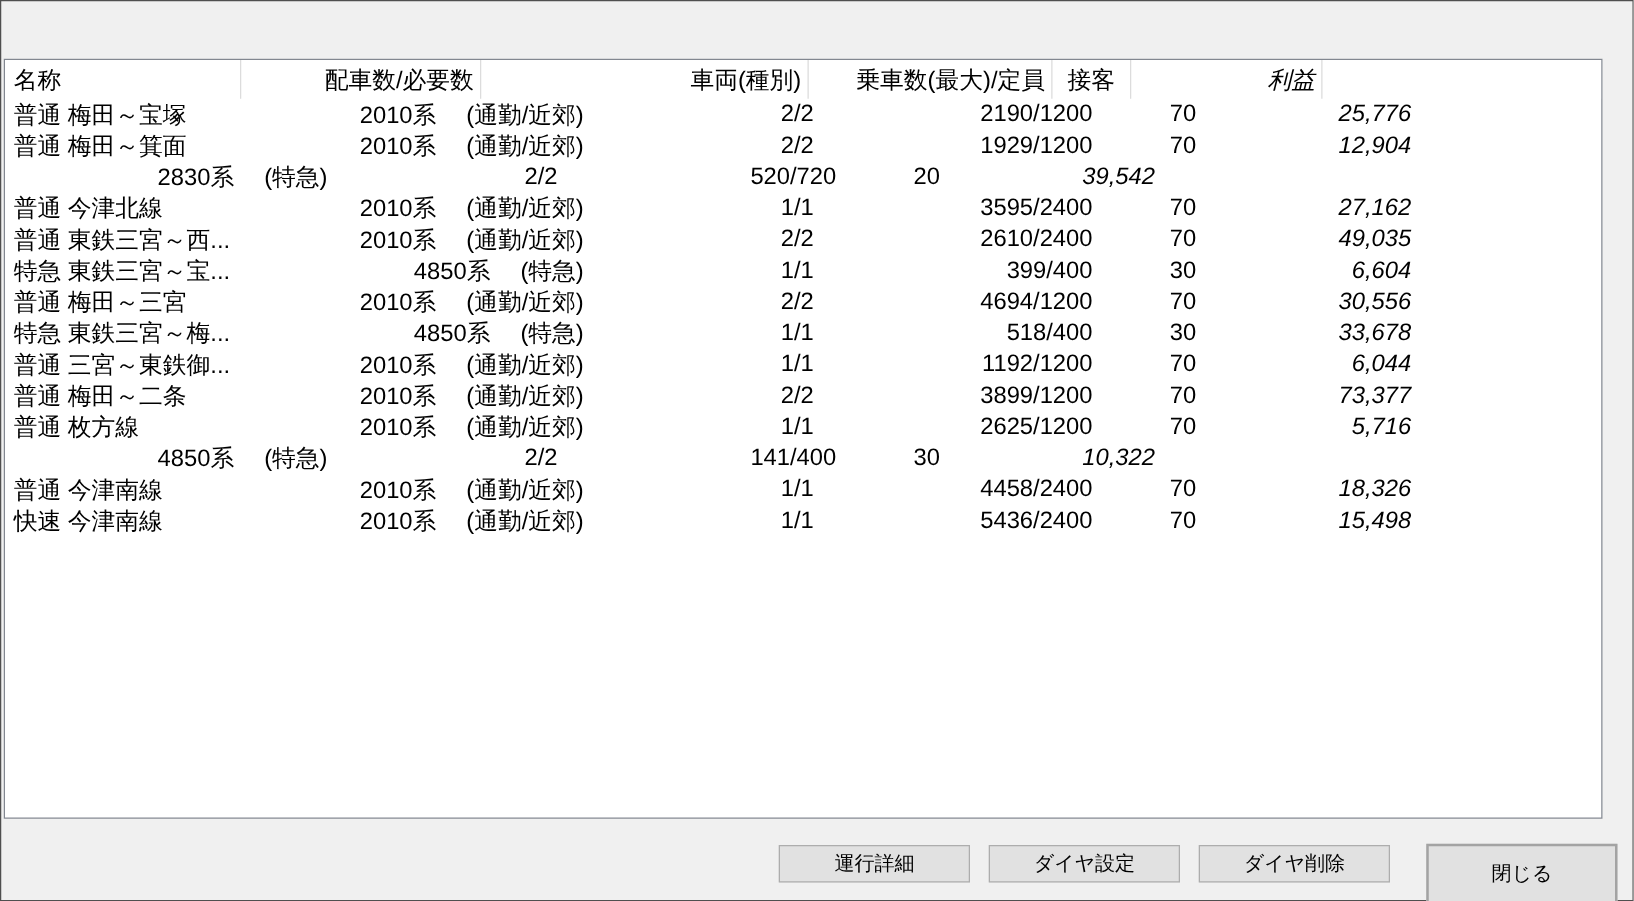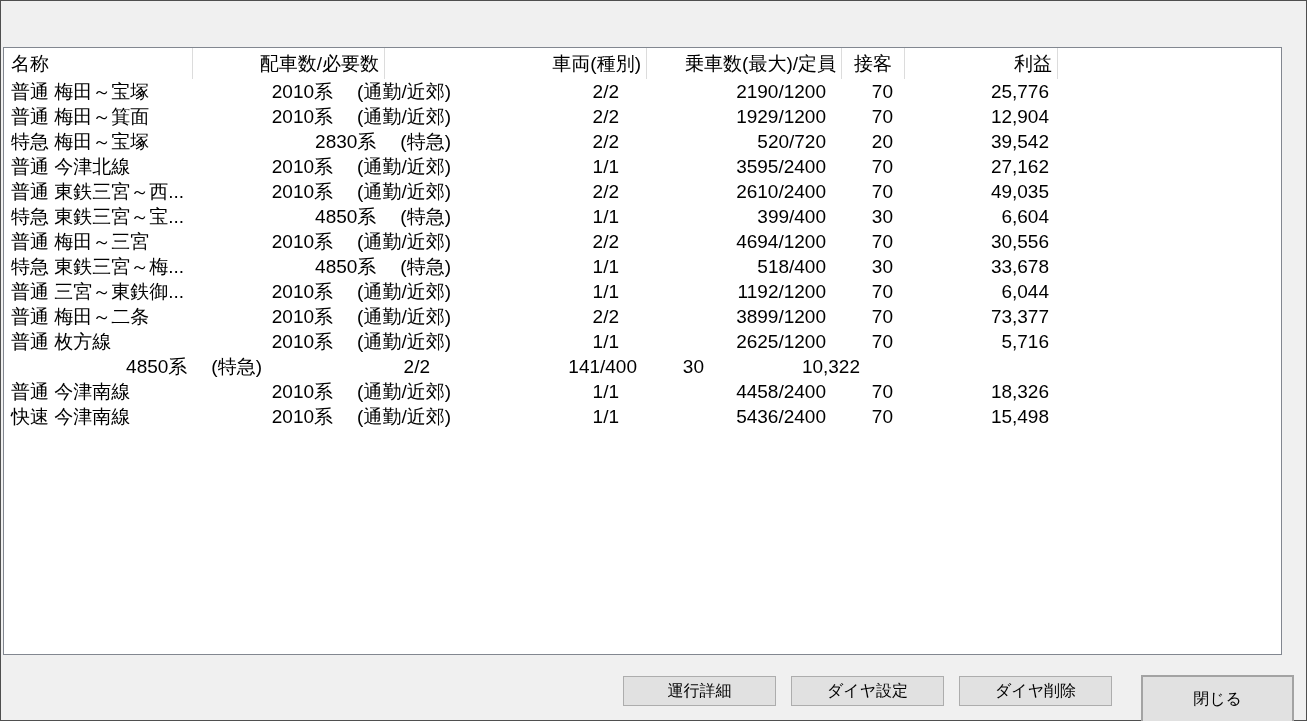--- a/index.html
+++ b/index.html
@@ -53,29 +53,30 @@
     font-size:19px;color:#000;
     white-space:nowrap;overflow:hidden;
   }
   .h-left{justify-content:flex-start;padding-left:7px;}
   .h-right{justify-content:flex-end;padding-right:5px;}
   .h-center{justify-content:center;}
 
   .trow{
     display:flex;
     height:25px;
+    gap:16px;
   }
   .cell{
     box-sizing:border-box;
     display:flex;align-items:center;
     font-size:19px;color:#000;
     white-space:nowrap;overflow:hidden;
   }
   .w0{width:189px;} .w1{width:262px;} .w2{width:192px;}
-  .w3{width:195px;} .w4{width:63px;}  .w5{width:153px;}
+  .w3{width:195px;} .w4{width:63px;}  .w5{width:153px;font-style:italic;}
 
   .c-name{justify-content:flex-start;padding-left:7px;}
   .c-vehicle{justify-content:flex-end;padding-right:4px;}
   .c-vehicle .vtype{margin-left:24px;}
   .c-num{justify-content:flex-end;}
   .pad28{padding-right:28px;}
   .pad16{padding-right:16px;}
   .pad12{padding-right:12px;}
   .pad9{padding-right:9px;}
 
@@ -131,21 +132,20 @@
           <div class="cell w1 c-vehicle">
             <span>2010系</span>
             <span class="vtype">(通勤/近郊)</span>
           </div>
           <div class="cell w2 c-num pad28">2/2</div>
           <div class="cell w3 c-num pad16">1929/1200</div>
           <div class="cell w4 c-num pad12">70</div>
           <div class="cell w5 c-num pad9">12,904</div>
         </div>
         <div class="trow">
-          <div class="cell w0 c-name">特急 梅田～宝塚</div>
           <div class="cell w1 c-vehicle">
             <span>2830系</span>
             <span class="vtype">(特急)</span>
           </div>
           <div class="cell w2 c-num pad28">2/2</div>
           <div class="cell w3 c-num pad16">520/720</div>
           <div class="cell w4 c-num pad12">20</div>
           <div class="cell w5 c-num pad9">39,542</div>
         </div>
         <div class="trow">

